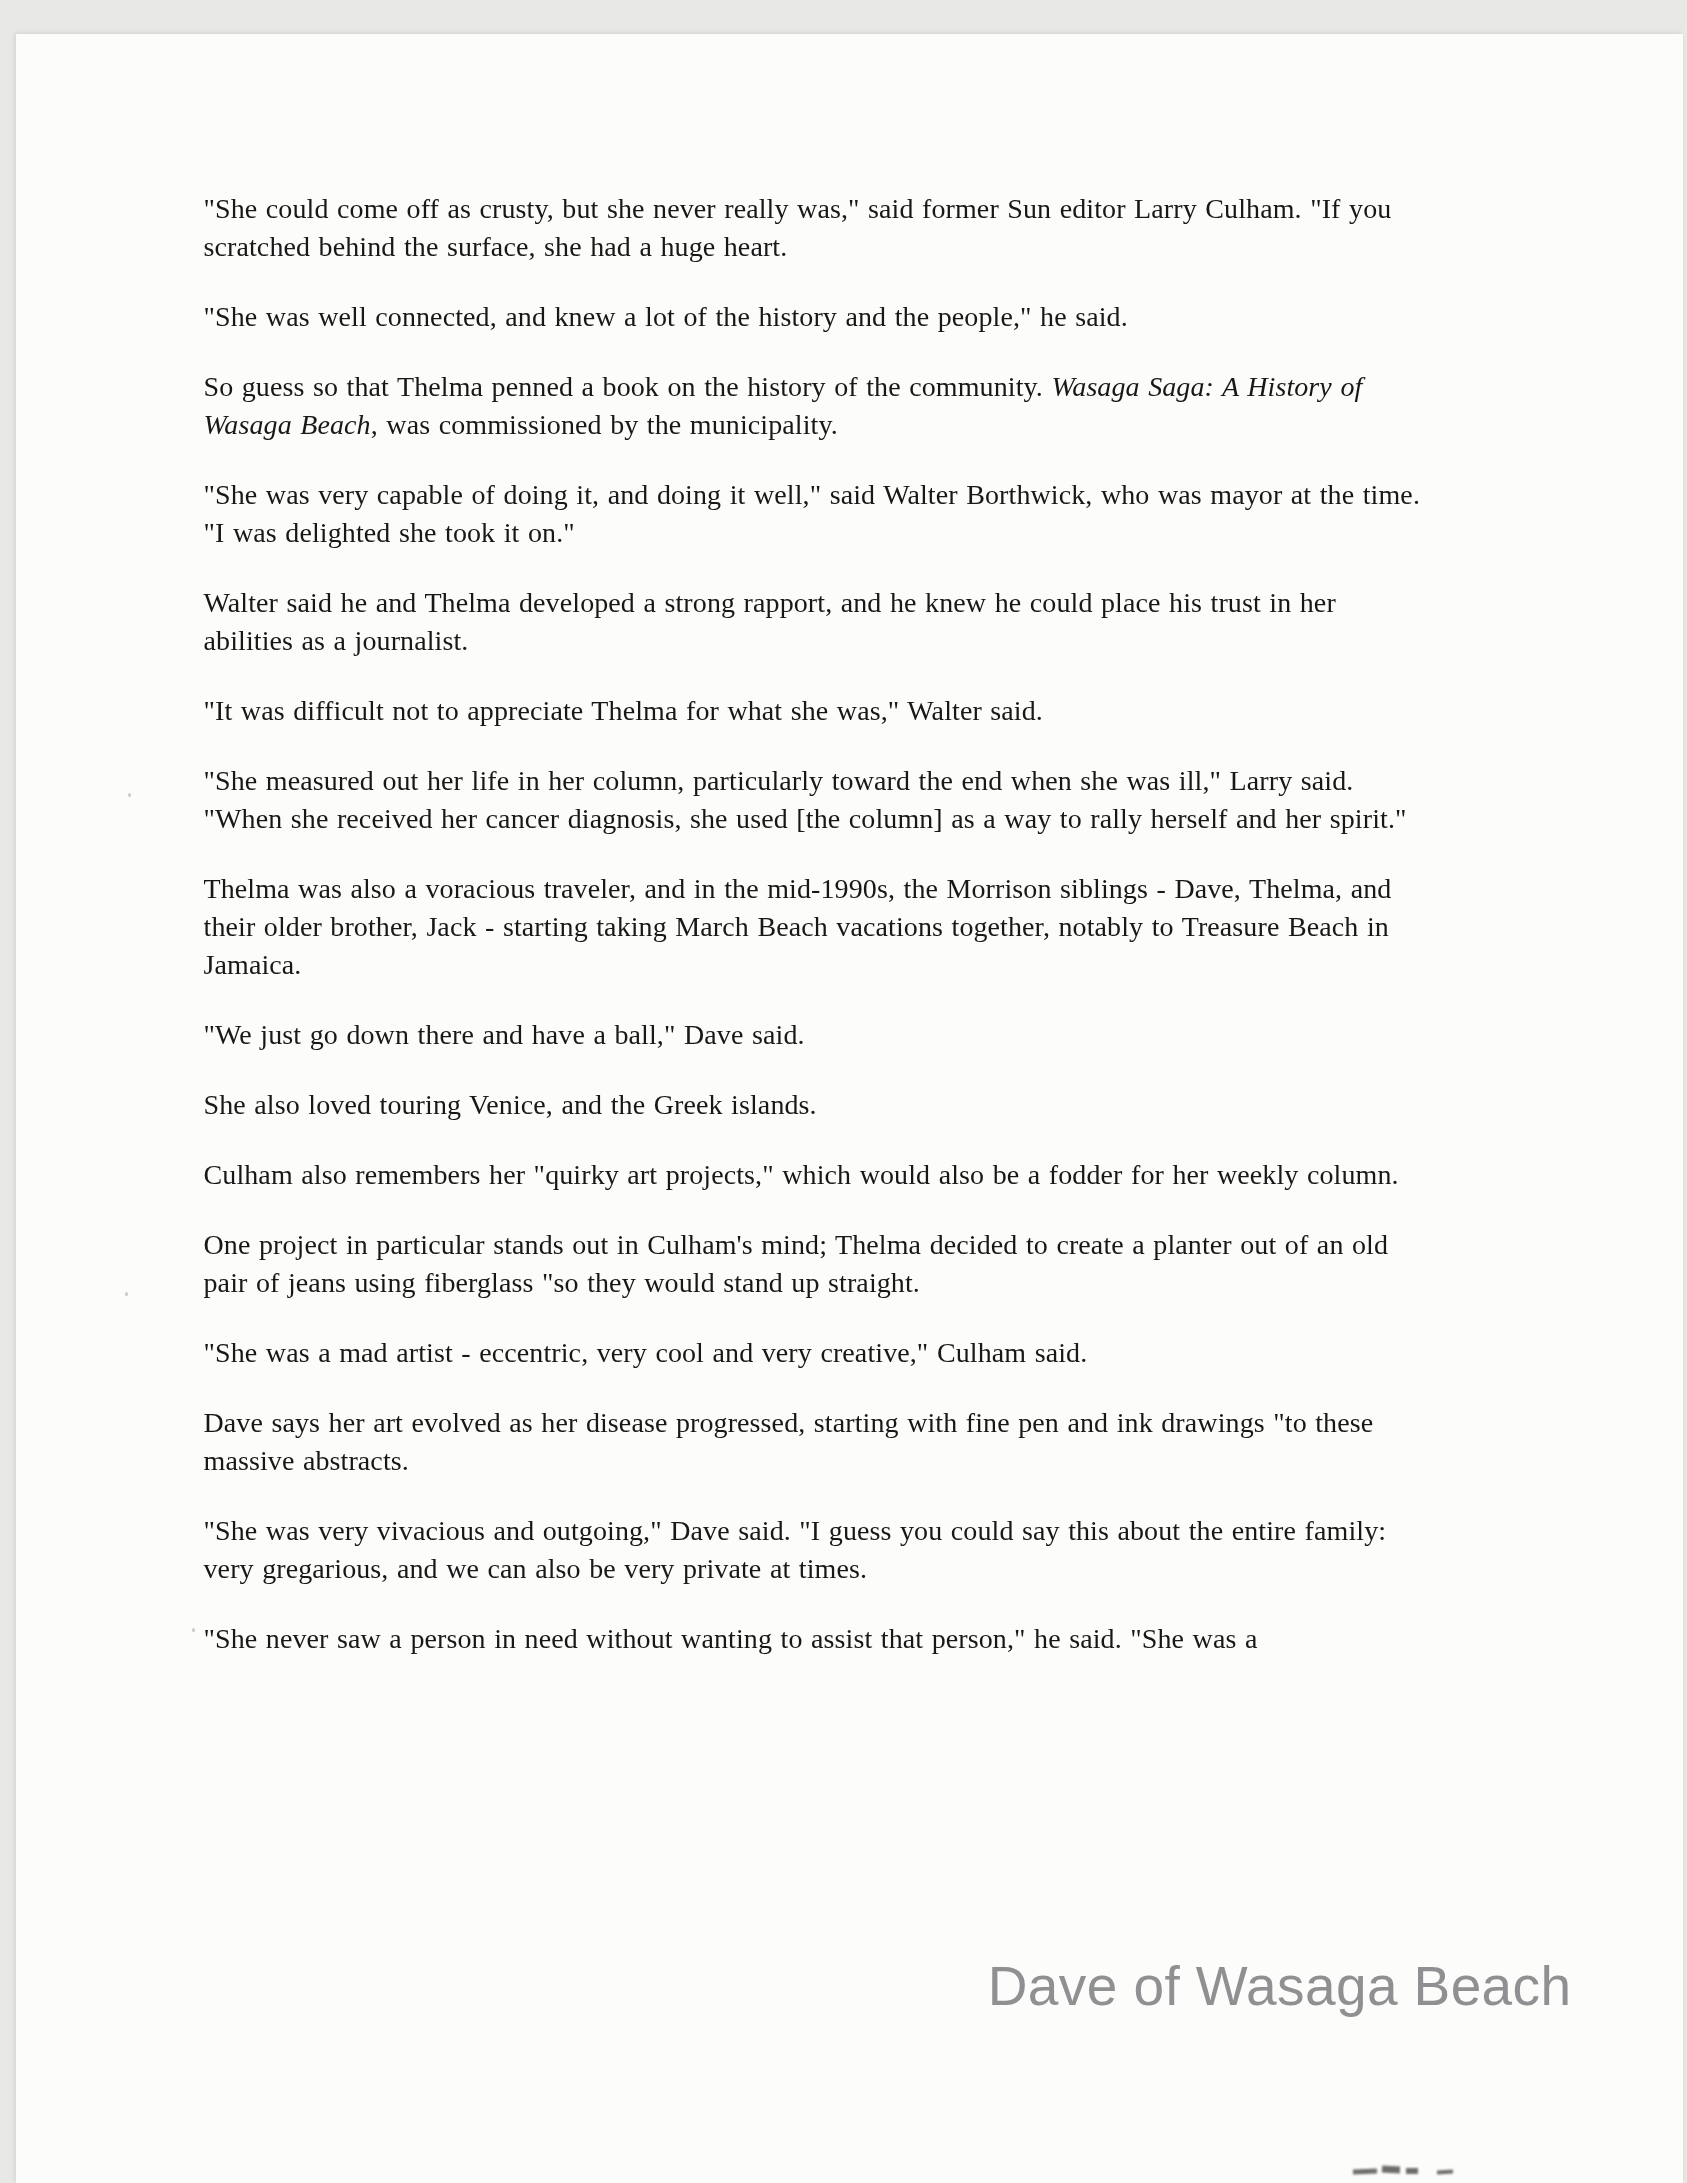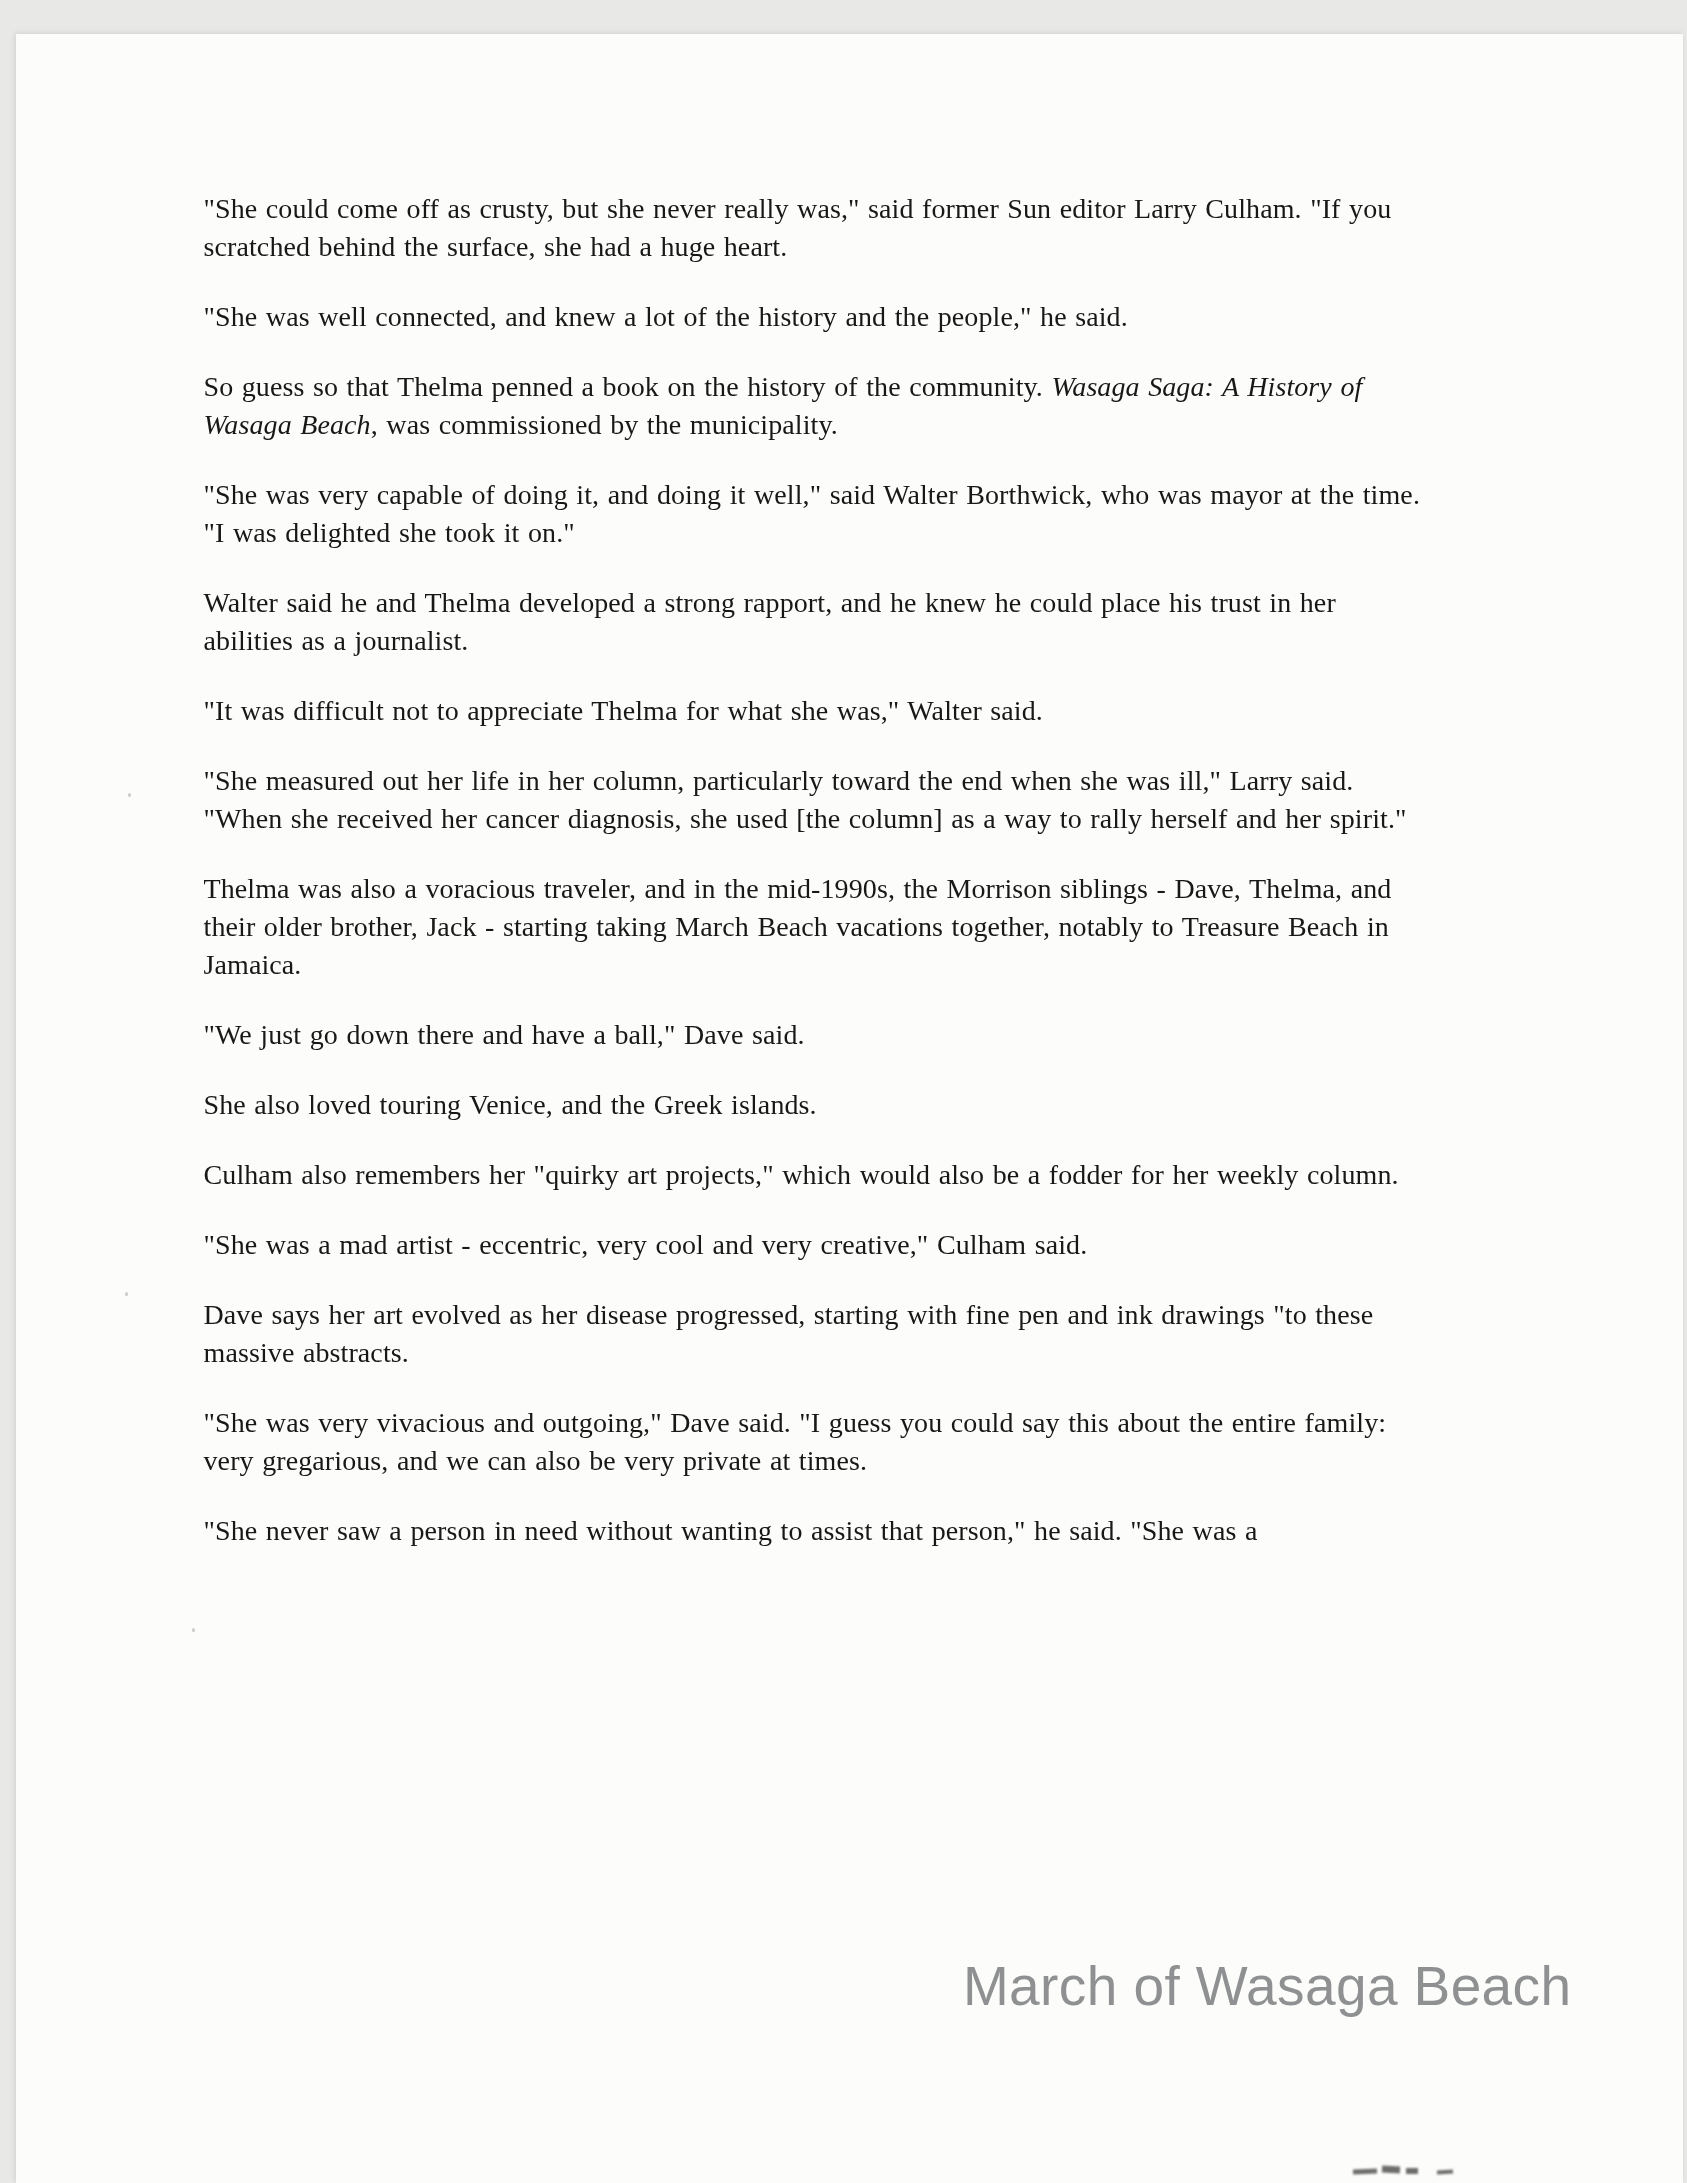--- a/index.html
+++ b/index.html
@@ -86,27 +86,28 @@
       <p><span>"She was well connected, and knew a lot of the history and the people," he said.</span></p>
       <p><span>So guess so that Thelma penned a book on the history of the community. </span><em>Wasaga Saga: A History of Wasaga Beach</em><span>, was commissioned by the municipality.</span></p>
       <p><span>"She was very capable of doing it, and doing it well," said Walter Borthwick, who was mayor at the time. "I was delighted she took it on."</span></p>
       <p><span>Walter said he and Thelma developed a strong rapport, and he knew he could place his trust in her abilities as a journalist.</span></p>
       <p><span>"It was difficult not to appreciate Thelma for what she was," Walter said.</span></p>
       <p><span>"She measured out her life in her column, particularly toward the end when she was ill," Larry said. "When she received her cancer diagnosis, she used [the column] as a way to rally herself and her spirit."</span></p>
       <p><span>Thelma was also a voracious traveler, and in the mid-1990s, the Morrison siblings - Dave, Thelma, and their older brother, Jack - starting taking March Beach vacations together, notably to Treasure Beach in Jamaica.</span></p>
       <p><span>"We just go down there and have a ball," Dave said.</span></p>
       <p><span>She also loved touring Venice, and the Greek islands.</span></p>
       <p><span>Culham also remembers her "quirky art projects," which would also be a fodder for her weekly column.</span></p>
+      <p><span>One project in particular stands out in Culham's mind; Thelma decided to create a planter out of an old pair of jeans using fiberglass "so they would stand up straight.</span></p>
       <p><span>"She was a mad artist - eccentric, very cool and very creative," Culham said.</span></p>
       <p><span>Dave says her art evolved as her disease progressed, starting with fine pen and ink drawings "to these massive abstracts.</span></p>
       <p><span>"She was very vivacious and outgoing," Dave said. "I guess you could say this about the entire family: very gregarious, and we can also be very private at times.</span></p>
       <p><span>"She never saw a person in need without wanting to assist that person," he said. "She was a</span></p>
     </div>
 
-  <div class="footer-watermark" style="color: rgb(143, 144, 146);">March of Wasaga Beach</div>
+  <div class="footer-watermark" style="color: rgb(143, 144, 146);">Dave of Wasaga Beach</div>
 
   <div class="scanner-artifact">
     <span class="mark m1"></span>
     <span class="mark m2"></span>
     <span class="mark m3"></span>
     <span class="mark m4"></span>
   </div>
 
   <span class="paper-speck" style="left:112px; top:759px;"></span>
   <span class="paper-speck" style="left:109px; top:1258px;"></span>

